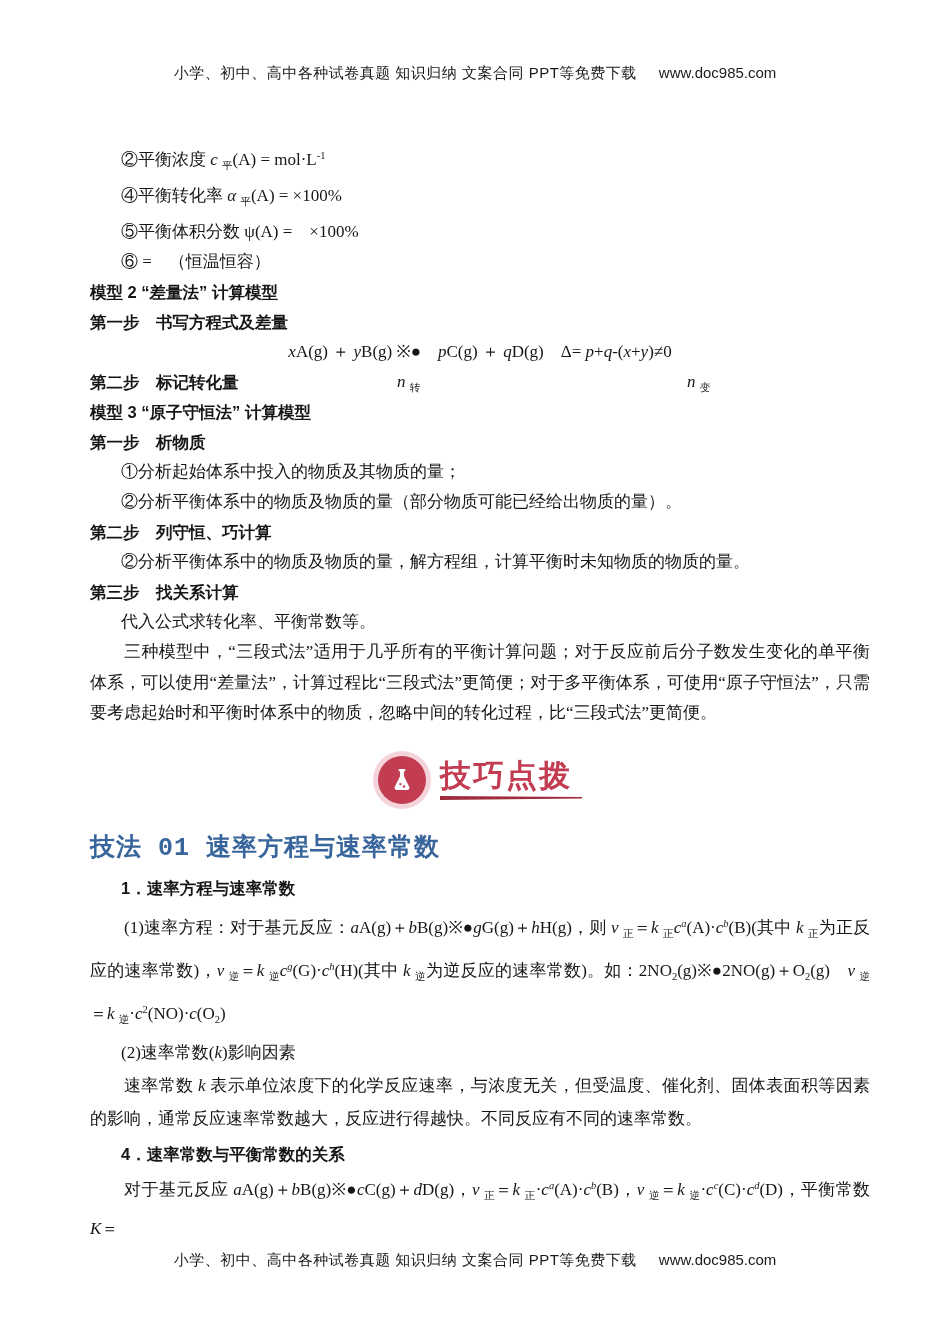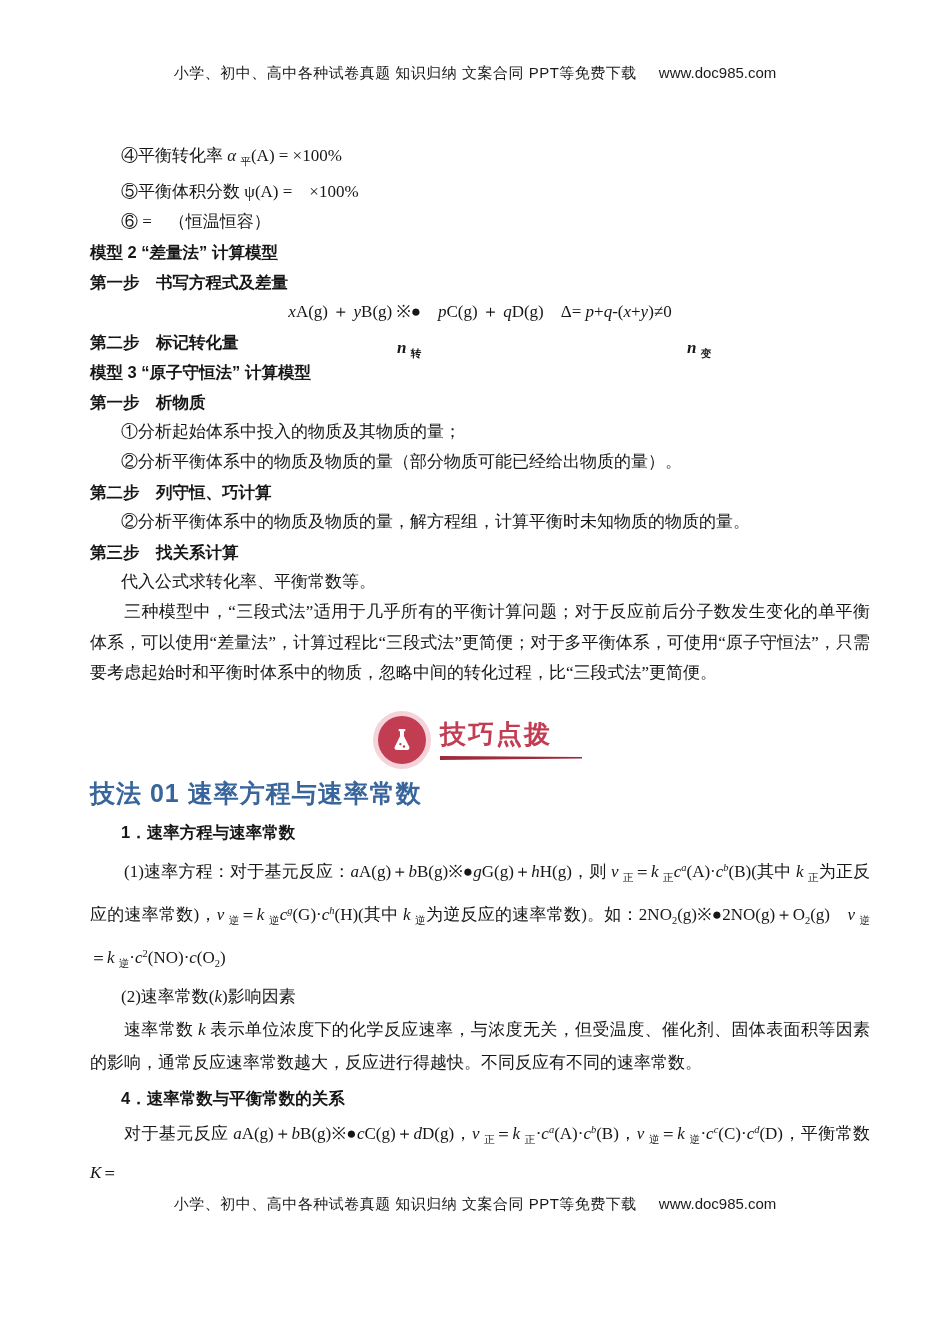--- a/index.html
+++ b/index.html
@@ -20,66 +20,67 @@
   .hdr-url{margin-left:22px;letter-spacing:0;text-align:center;}
   main{padding:0 80px 0 90px;margin-top:58px;}
   .ln{line-height:30px;white-space:nowrap;}
   .ind{padding-left:31px;}
   .hei{font-family:"Liberation Sans","DejaVu Sans",sans-serif;font-weight:bold;font-size:16.5px;}
   .center{text-align:center;white-space:nowrap;}
   .para{line-height:30.5px;text-align:justify;text-indent:2em;white-space:normal;}
   .para33{line-height:33px;}
   .steprow{position:relative;}
   .steprow .nmark{
-    position:absolute;top:6px;
+    position:absolute;top:0;
     font-family:"Liberation Serif","DejaVu Serif",serif;
-    font-weight:bold;font-size:17px;
+    font-weight:normal;font-size:17px;
   }
   .n-conv{left:307px;} .n-chg{left:597px;}
   sub{font-size:10.5px;vertical-align:-4px;}
   sup{font-size:10.5px;vertical-align:6px;}
   i{font-style:italic;}
   
   .badge-row{
     display:flex;align-items:center;justify-content:center;
     margin-top:20px;height:62px;
   }
   .badge-circle{
     width:48px;height:48px;border-radius:50%;
     display:flex;align-items:center;justify-content:center;
     box-shadow:0 0 0 5px #f5d3da;
     flex:0 0 auto;
   }
   .badge-textwrap{margin-left:14px;display:flex;flex-direction:column;align-items:flex-start;}
   .badge-text{
-    font-family:Liberation Mono, monospace;
-    font-weight:bold;font-size:26px;letter-spacing:2px;line-height:34px;
+    font-family:Liberation Serif, serif;
+    font-weight:bold;font-size:31px;letter-spacing:2px;line-height:34px;
   }
   .badge-underline{
     width:142px;height:4px;margin-top:3px;
     clip-path:polygon(0 0,100% 25%,100% 60%,0 100%);
   }
   
   .sec-title{
-    font-family:Liberation Sans, sans-serif;
-    font-weight:bold;font-size:25px;line-height:32px;margin-top:6px;
+    font-family:Liberation Mono, monospace;
+    font-weight:bold;font-size:25px;line-height:32px;margin-top:22px;
     letter-spacing:1px;
   }
   .mt4{margin-top:4px;} .mt8{margin-top:8px;}
 </style>
 </head>
 <body>
 
 <div class="page">
 
   <div class="doc-header">
     <span>小学、初中、高中各种试卷真题 知识归纳 文案合同 PPT等免费下载</span><span class="hdr-url">www.doc985.com</span>
   </div>
 
   <main>
+    <div class="ln ind">②平衡浓度 <i>c</i> <sub>平</sub>(A) = mol·L<sup>-1</sup></div>
     <div class="ln ind">④平衡转化率 <i>α</i> <sub>平</sub>(A) = ×100%</div>
     <div class="ln ind">⑤平衡体积分数 ψ(A) =　×100%</div>
     <div class="ln ind">⑥ =　（恒温恒容）</div>
 
     <div class="ln hei">模型 2 “差量法” 计算模型</div>
     <div class="ln hei">第一步　书写方程式及差量</div>
     <div class="ln center"><i>x</i>A(g) ＋ <i>y</i>B(g) ※●　<i>p</i>C(g) ＋ <i>q</i>D(g)　Δ= <i>p</i>+<i>q</i>-(<i>x</i>+<i>y</i>)≠0</div>
 
     <div class="ln hei steprow">
       <span>第二步　标记转化量</span>

